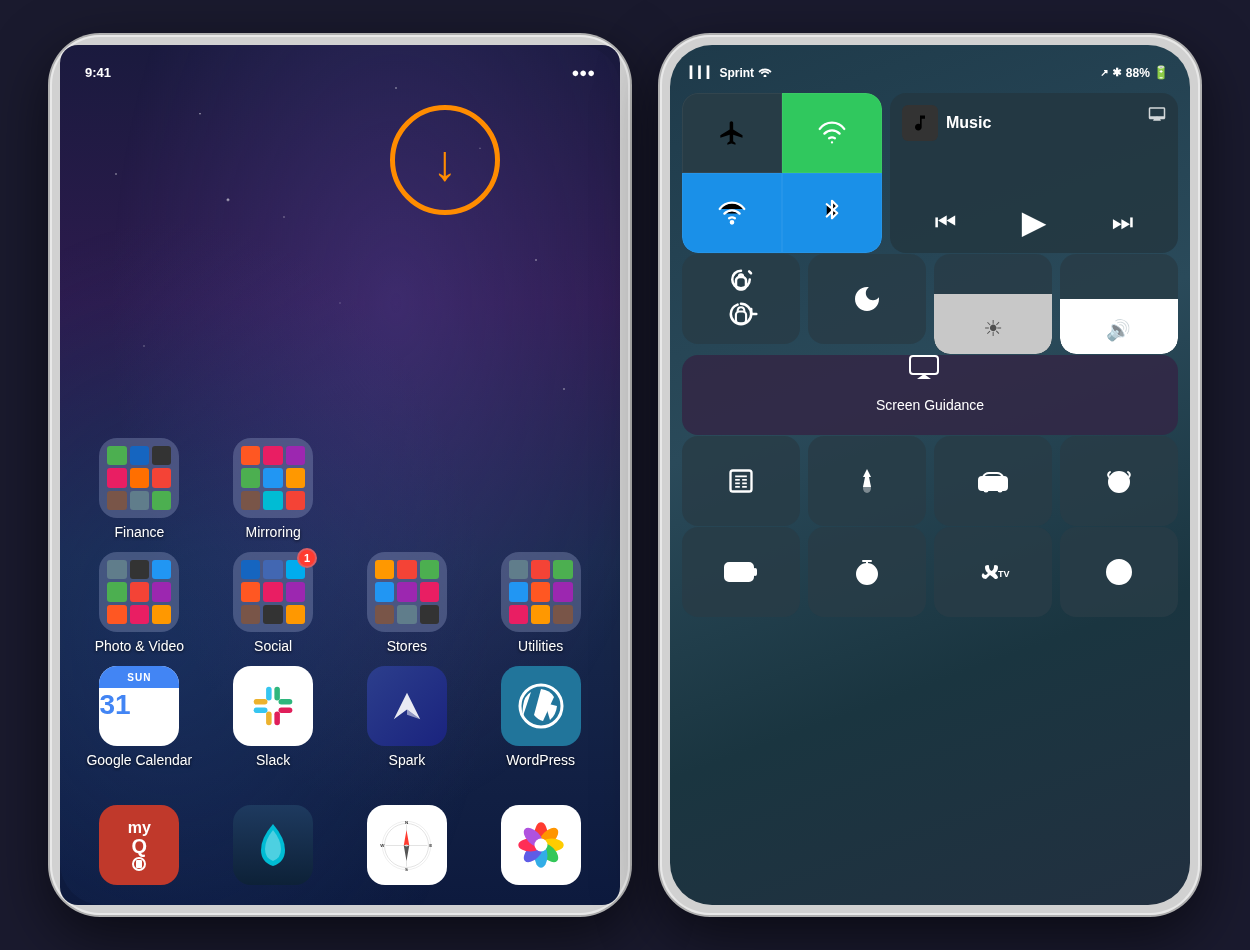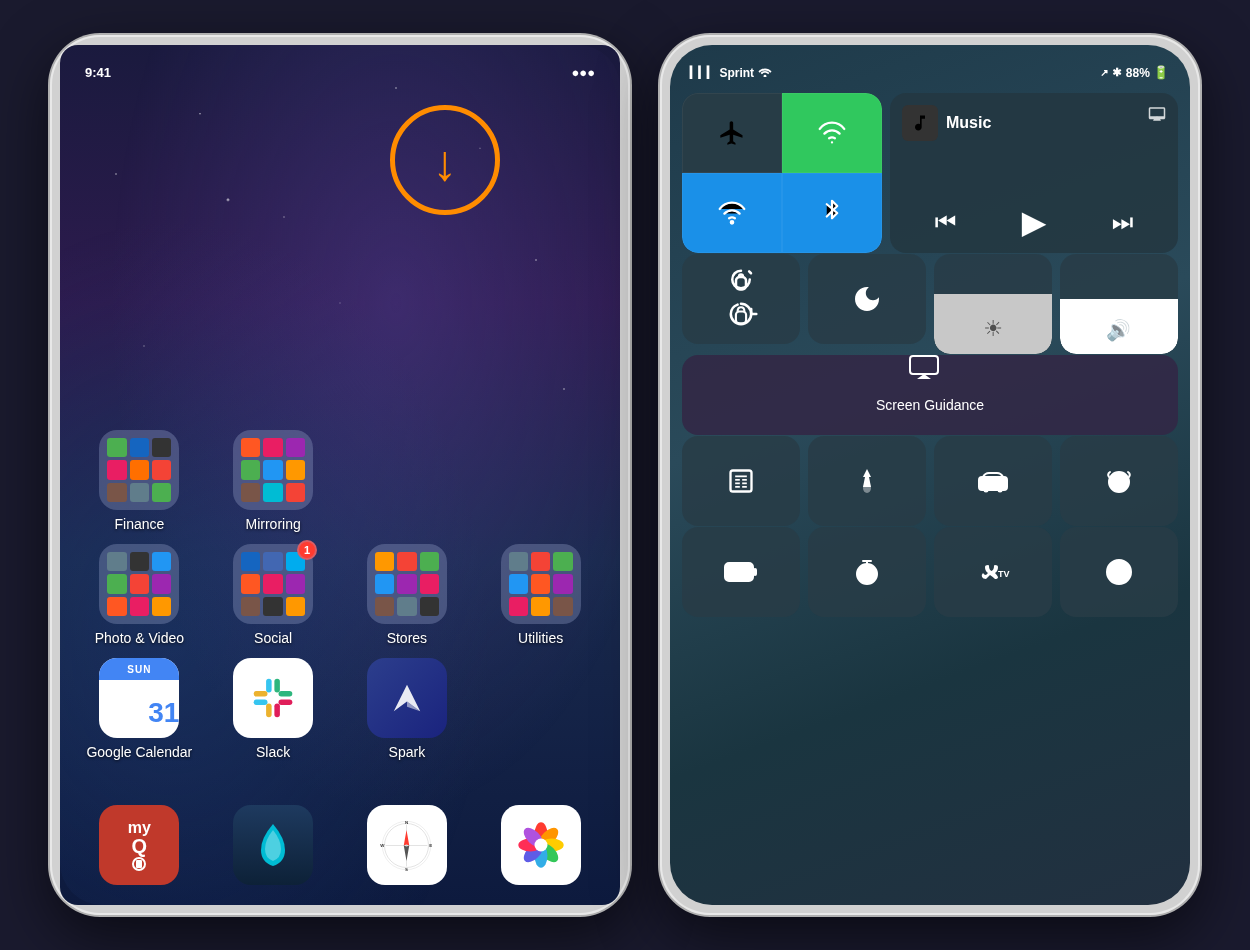--- a/index.html
+++ b/index.html
@@ -524,28 +524,28 @@
               <div class="mini-app" style="background:#ff5722;border-radius:3px;"></div>
               <div class="mini-app" style="background:#9c27b0;border-radius:3px;"></div>
               <div class="mini-app" style="background:#e91e63;border-radius:3px;"></div>
               <div class="mini-app" style="background:#ff9800;border-radius:3px;"></div>
               <div class="mini-app" style="background:#795548;border-radius:3px;"></div>
             </div>
             <span class="app-label">Utilities</span>
           </div>
         </div>
 
-        <div class="app-grid" style="margin-bottom: 28px;">
+        <div class="app-grid" style="margin-bottom: 20px;">
 
           <div class="single-app">
             <div class="app-icon app-icon-google-cal">
               <div class="cal-header" style="background:#4285f4; width:80px; position:absolute; top:0; left:0; right:0; height:22px; border-radius:18px 18px 0 0; display:flex; align-items:center; justify-content:center;">
                 <span style="color:white; font-size:10px; font-weight:600; letter-spacing:1px;">SUN</span>
               </div>
-              <div style="position:absolute; bottom:8px; width:100%; text-align:right;">
+              <div style="position:absolute; bottom:24px; width:100%; text-align:left;">
                 <span style="color:#4285f4; font-size:28px; font-weight:900; line-height:1;">31</span>
               </div>
             </div>
             <span class="app-label">Google Calendar</span>
           </div>
 
           <div class="single-app">
             <div class="app-icon" style="background: white; border-radius:18px; width:80px; height:80px; display:flex; align-items:center; justify-content:center;">
 
               <svg width="46" height="46" viewBox="0 0 100 100">
@@ -566,20 +566,31 @@
             <div class="app-icon" style="background: linear-gradient(135deg, #2c3e8c 0%, #1a237e 100%); border-radius:18px; width:80px; height:80px; display:flex; align-items:center; justify-content:center;">
 
               <svg width="44" height="44" viewBox="0 0 100 100" fill="none">
                 <polygon points="20,80 50,20 80,80 50,58" fill="white" opacity="0.9"></polygon>
                 <polygon points="50,58 80,80 50,70" fill="rgba(255,255,255,0.5)"></polygon>
               </svg>
             </div>
             <span class="app-label">Spark</span>
           </div>
 
+          <div class="single-app">
+            <div class="app-icon" style="background:#21759b; border-radius:18px; width:80px; height:80px; display:flex; align-items:center; justify-content:center;">
+              <svg width="50" height="50" viewBox="0 0 100 100">
+                <circle cx="50" cy="50" r="42" fill="none" stroke="white" stroke-width="6"></circle>
+                <path d="M14 50 Q16 30 30 22 L14 70 Q12 60 14 50Z" fill="white"></path>
+                <path d="M50 16 Q68 18 76 32 L54 80 Q44 78 36 68 L50 16Z" fill="white"></path>
+                <path d="M82 50 Q80 68 68 78 L58 44 L82 50Z" fill="white"></path>
+              </svg>
+            </div>
+            <span class="app-label">WordPress</span>
+          </div>
         </div>
 
         <div class="dock-row">
 
           <div class="single-app">
             <div class="app-icon" style="background:#c0392b; border-radius:18px; width:80px; height:80px; display:flex; align-items:center; justify-content:center; flex-direction:column;">
               <div style="color:white; font-size:16px; font-weight:800; line-height:1;">my</div>
               <div style="color:white; font-size:20px; font-weight:900; line-height:1;">Q</div>
               <div style="width:14px; height:14px; border-radius:50%; border:2px solid white; display:flex; align-items:center; justify-content:center; margin-top:1px;">
                 <div style="width:6px; height:8px; background:white; border-radius:1px;"></div>

